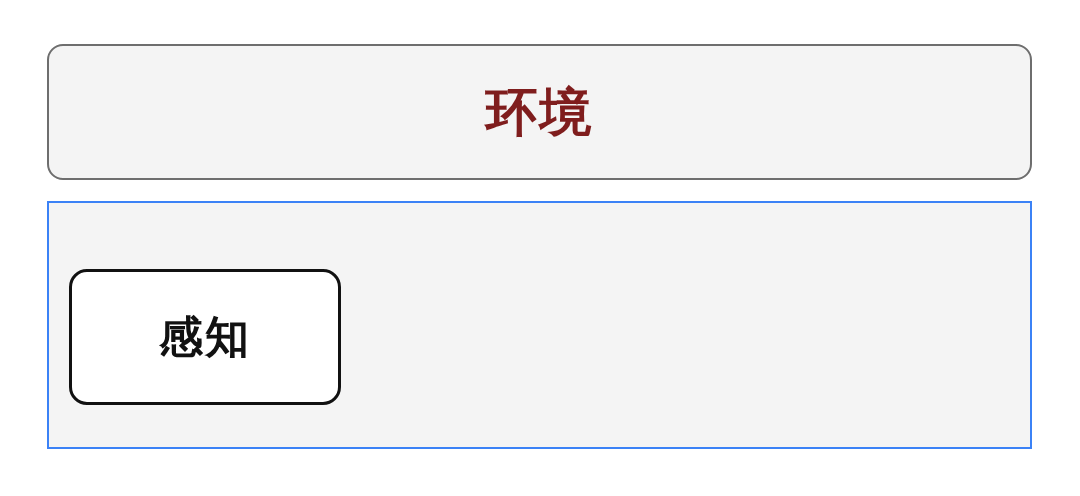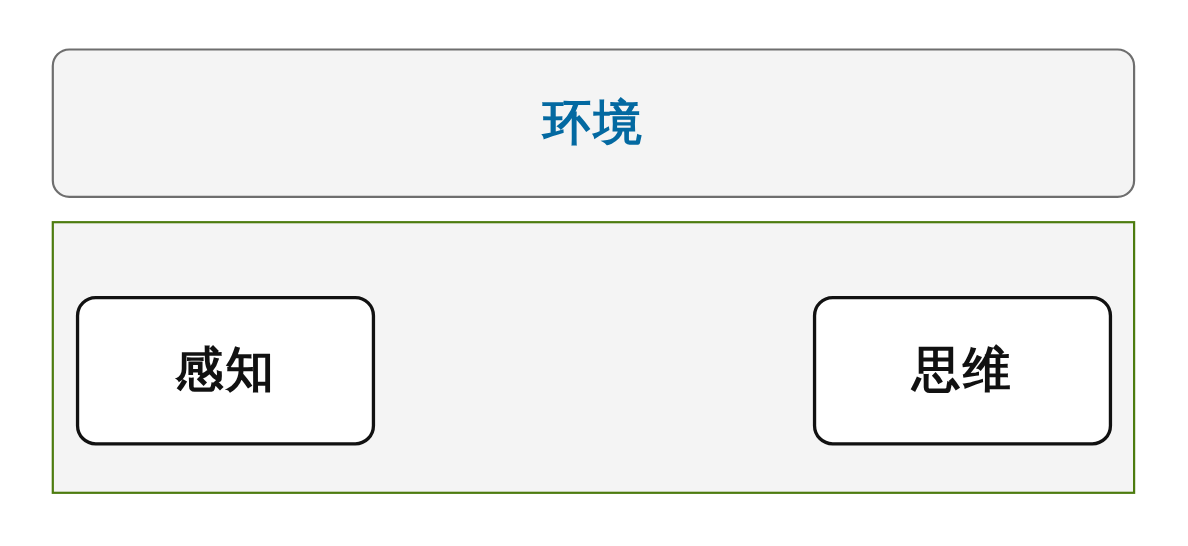--- a/index.html
+++ b/index.html
@@ -23,34 +23,34 @@
     width: 985px;
     height: 136px;
     background: #f4f4f4;
     border: 2px solid #6e6e6e;
     border-radius: 16px;
     display: flex;
     align-items: center;
     justify-content: center;
   }
   .environment-label {
-    font-size: 44px;
+    font-size: 52px;
     font-weight: 700;
-    color: #0369a1;
+    color: #7f1d1d;
     letter-spacing: 2px;
     line-height: 1;
   }
   .agent-container {
     position: absolute;
     left: 47px;
     top: 201px;
     width: 985px;
     height: 248px;
     background: #f4f4f4;
-    border: 2px solid #4d7c0f;
+    border: 2px solid #3b82f6;
     border-radius: 0;
     display: flex;
     justify-content: space-between;
     align-items: flex-start;
     padding: 66px 19px 0 20px;
   }
   .agent-box {
     width: 272px;
     height: 136px;
     background: #ffffff;
@@ -76,20 +76,17 @@
   <div class="environment-box">
     <span class="environment-label">环境</span>
   </div>
 
   <div class="agent-container">
 
     <div class="agent-box">
       <span class="agent-box-label">感知</span>
     </div>
 
-    <div class="agent-box">
-      <span class="agent-box-label">思维</span>
-    </div>
 
 
   </div>
 
 </div>
 
 </body></html>

